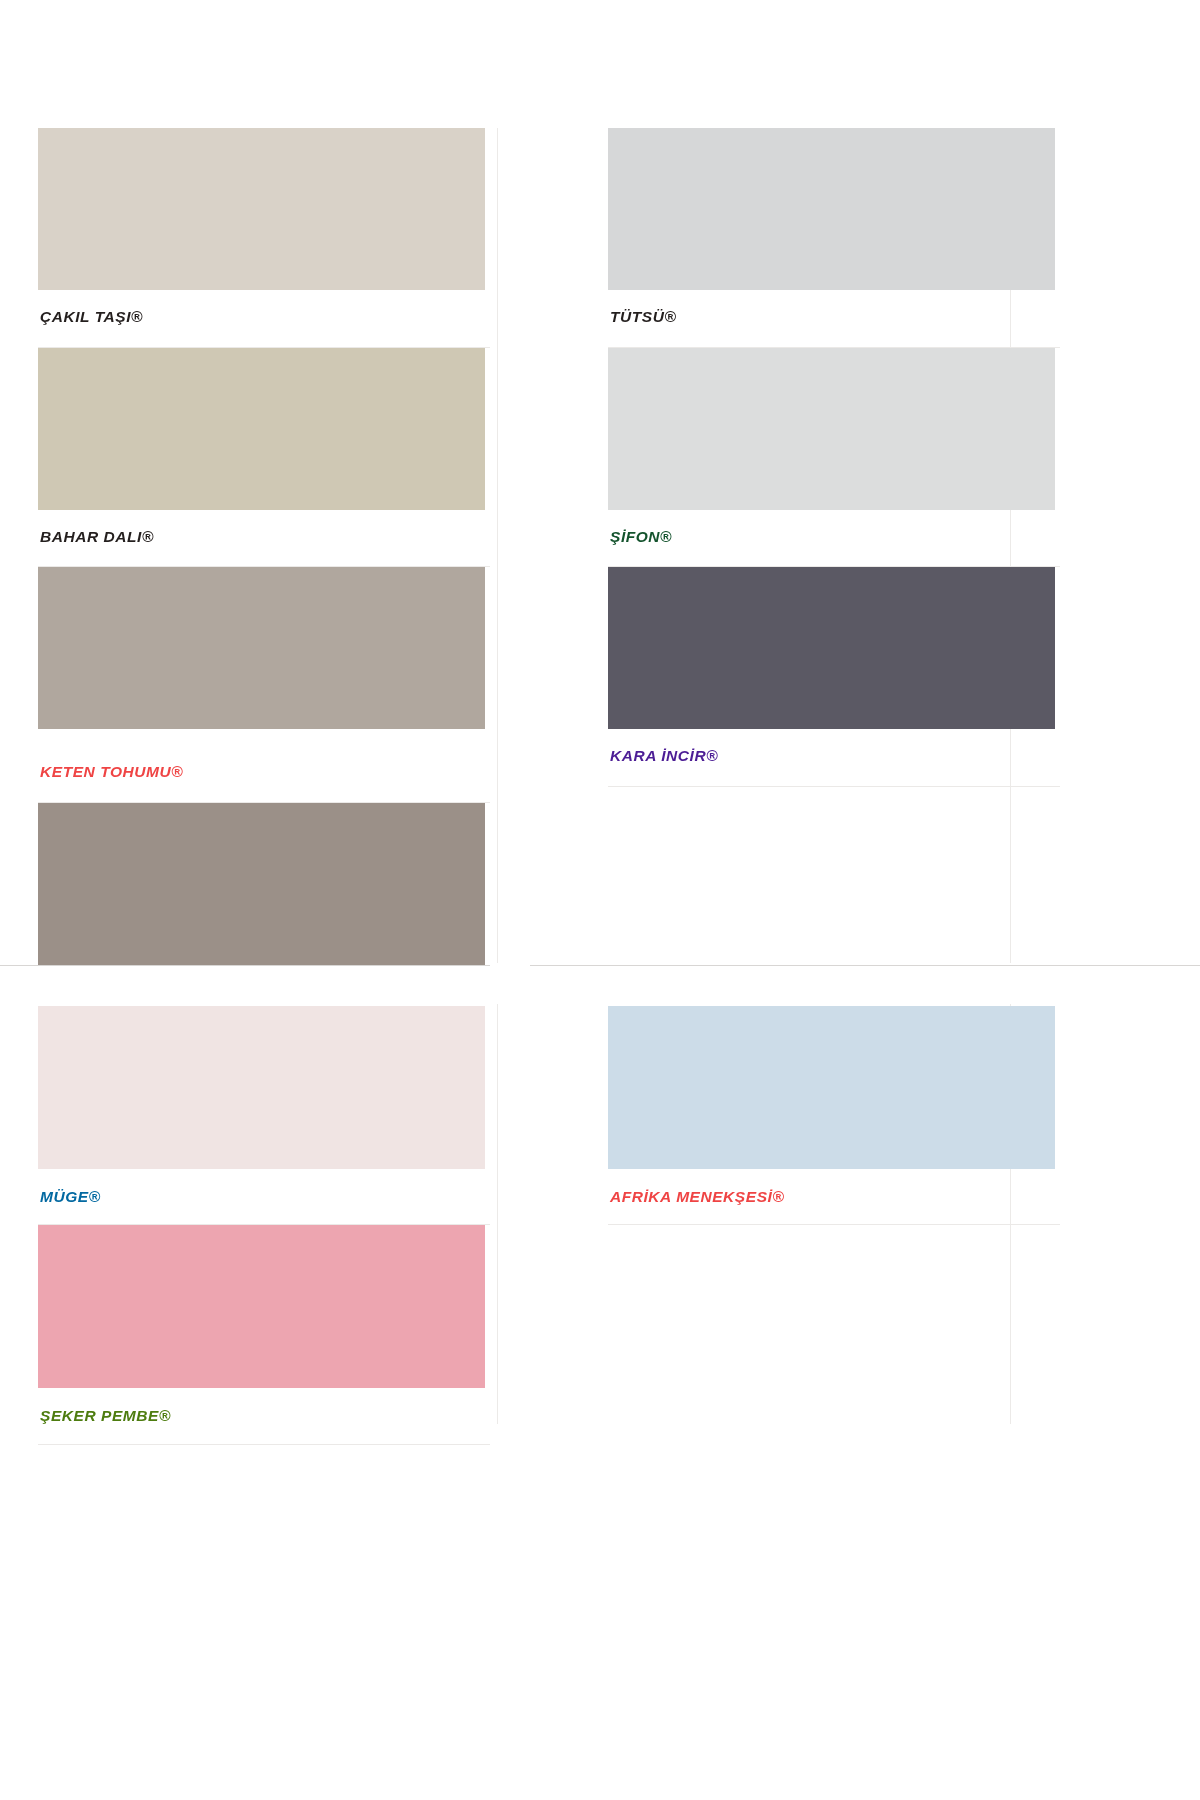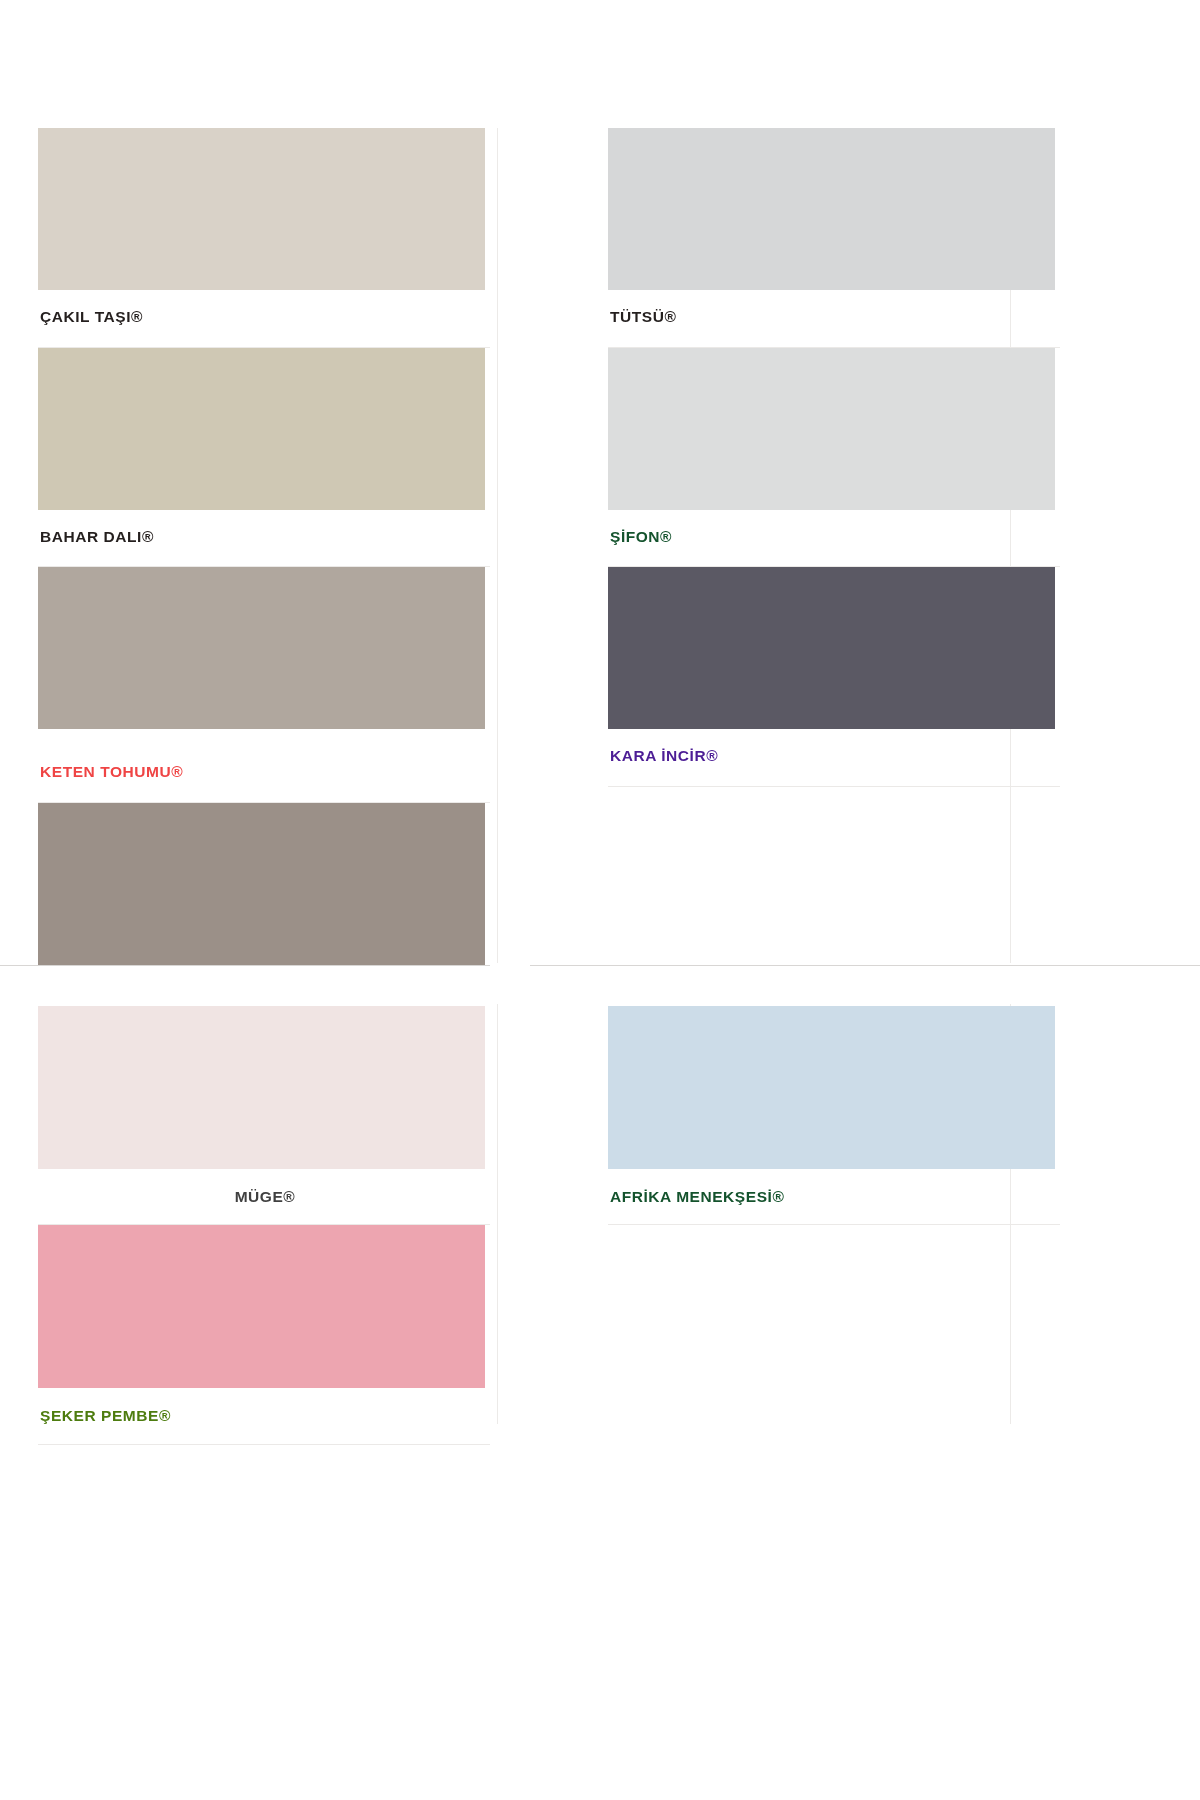--- a/index.html
+++ b/index.html
@@ -15,20 +15,21 @@
     font-family: "Liberation Sans", sans-serif;
     position: relative;
     overflow: hidden;
   }
 
   .page {
     position: relative;
     width: 1200px;
     height: 1548px;
     background: #ffffff;
+    font-style: italic;
   }
 
   
   .section {
     position: relative;
     width: 1200px;
     display: flex;
     flex-direction: row;
     justify-content: flex-start;
   }
@@ -179,35 +180,35 @@
   <div class="section-divider" style="background: rgb(216, 214, 212);">
     <div class="divider-gap"></div>
   </div>
 
   <div class="section" id="section-secondary">
 
     <div class="swatch-column col-left">
 
       <div class="swatch-card">
         <div class="swatch-chip" style="background-color: rgb(240, 228, 227);"></div>
-        <div class="swatch-label" style="color: #404040; text-align: center;">MÜGE®</div>
+        <div class="swatch-label" style="color: #0369a1;">MÜGE®</div>
       </div>
 
       <div class="swatch-card">
         <div class="swatch-chip" style="background-color: rgb(237, 165, 176);"></div>
         <div class="swatch-label" style="color: #4d7c0f;">ŞEKER PEMBE®</div>
       </div>
 
     </div>
 
     <div class="swatch-column col-right">
 
 
       <div class="swatch-card">
         <div class="swatch-chip" style="background-color: rgb(204, 220, 232);"></div>
-        <div class="swatch-label" style="color: #14532d;">AFRİKA MENEKŞESİ®</div>
+        <div class="swatch-label" style="color: #ef4444;">AFRİKA MENEKŞESİ®</div>
       </div>
 
     </div>
 
   </div>
 
 </div>
 
 </body></html>

